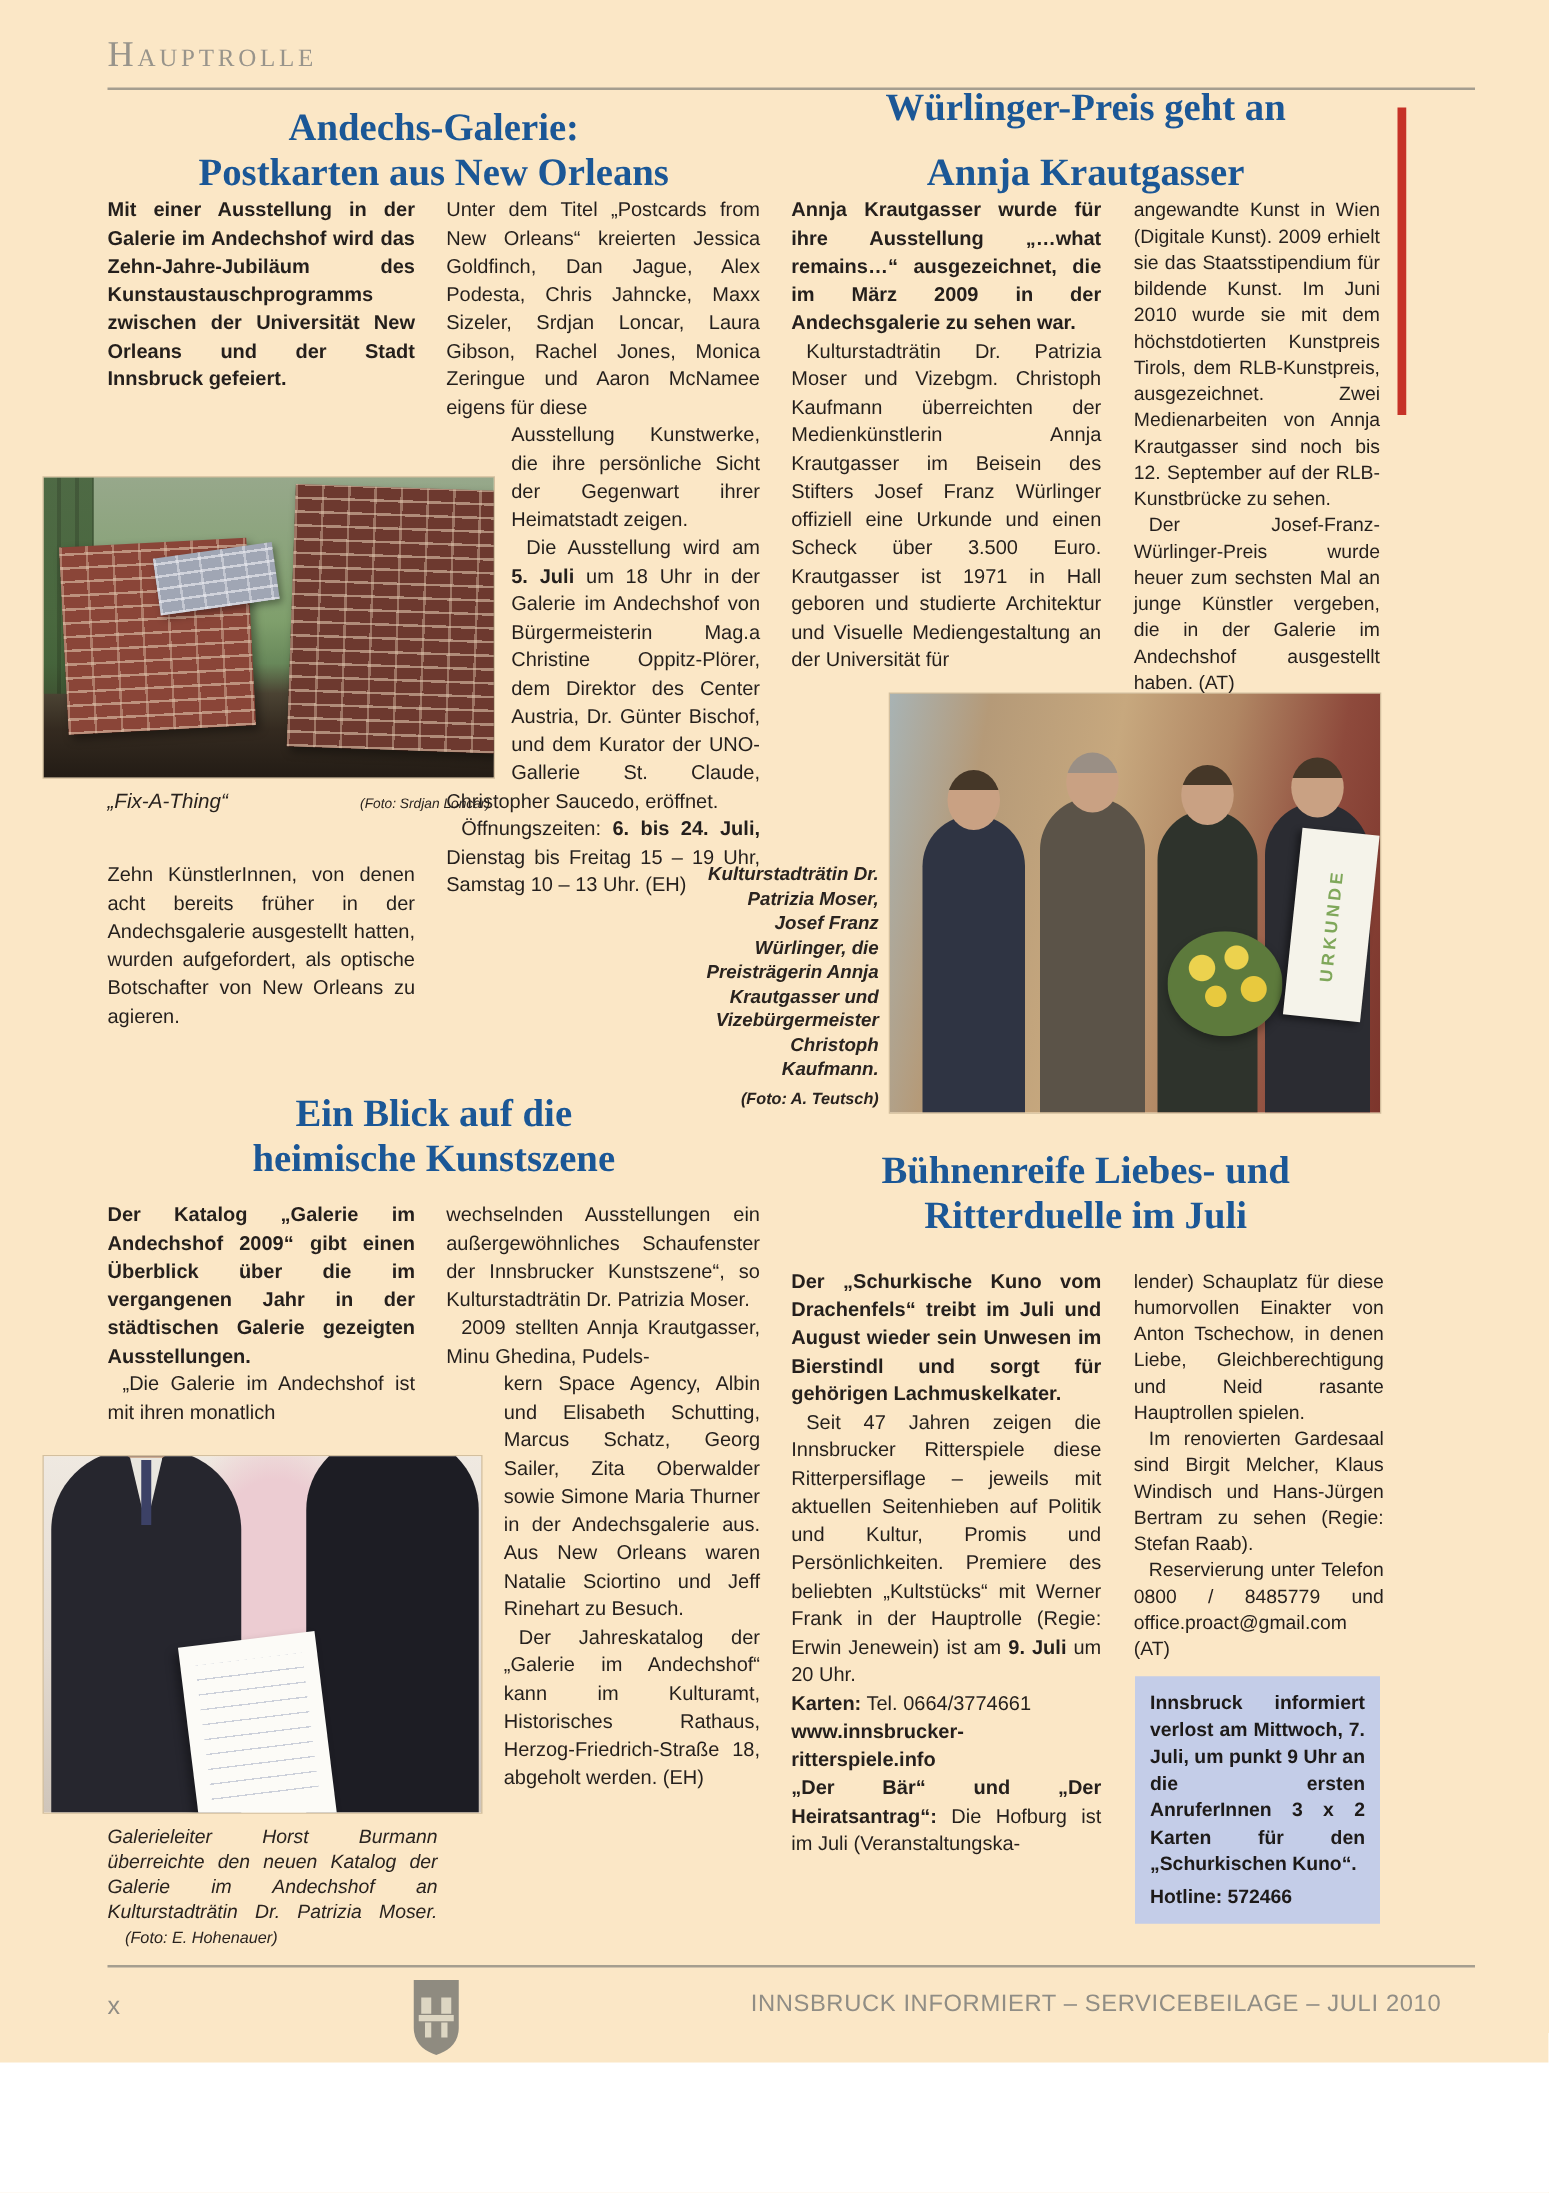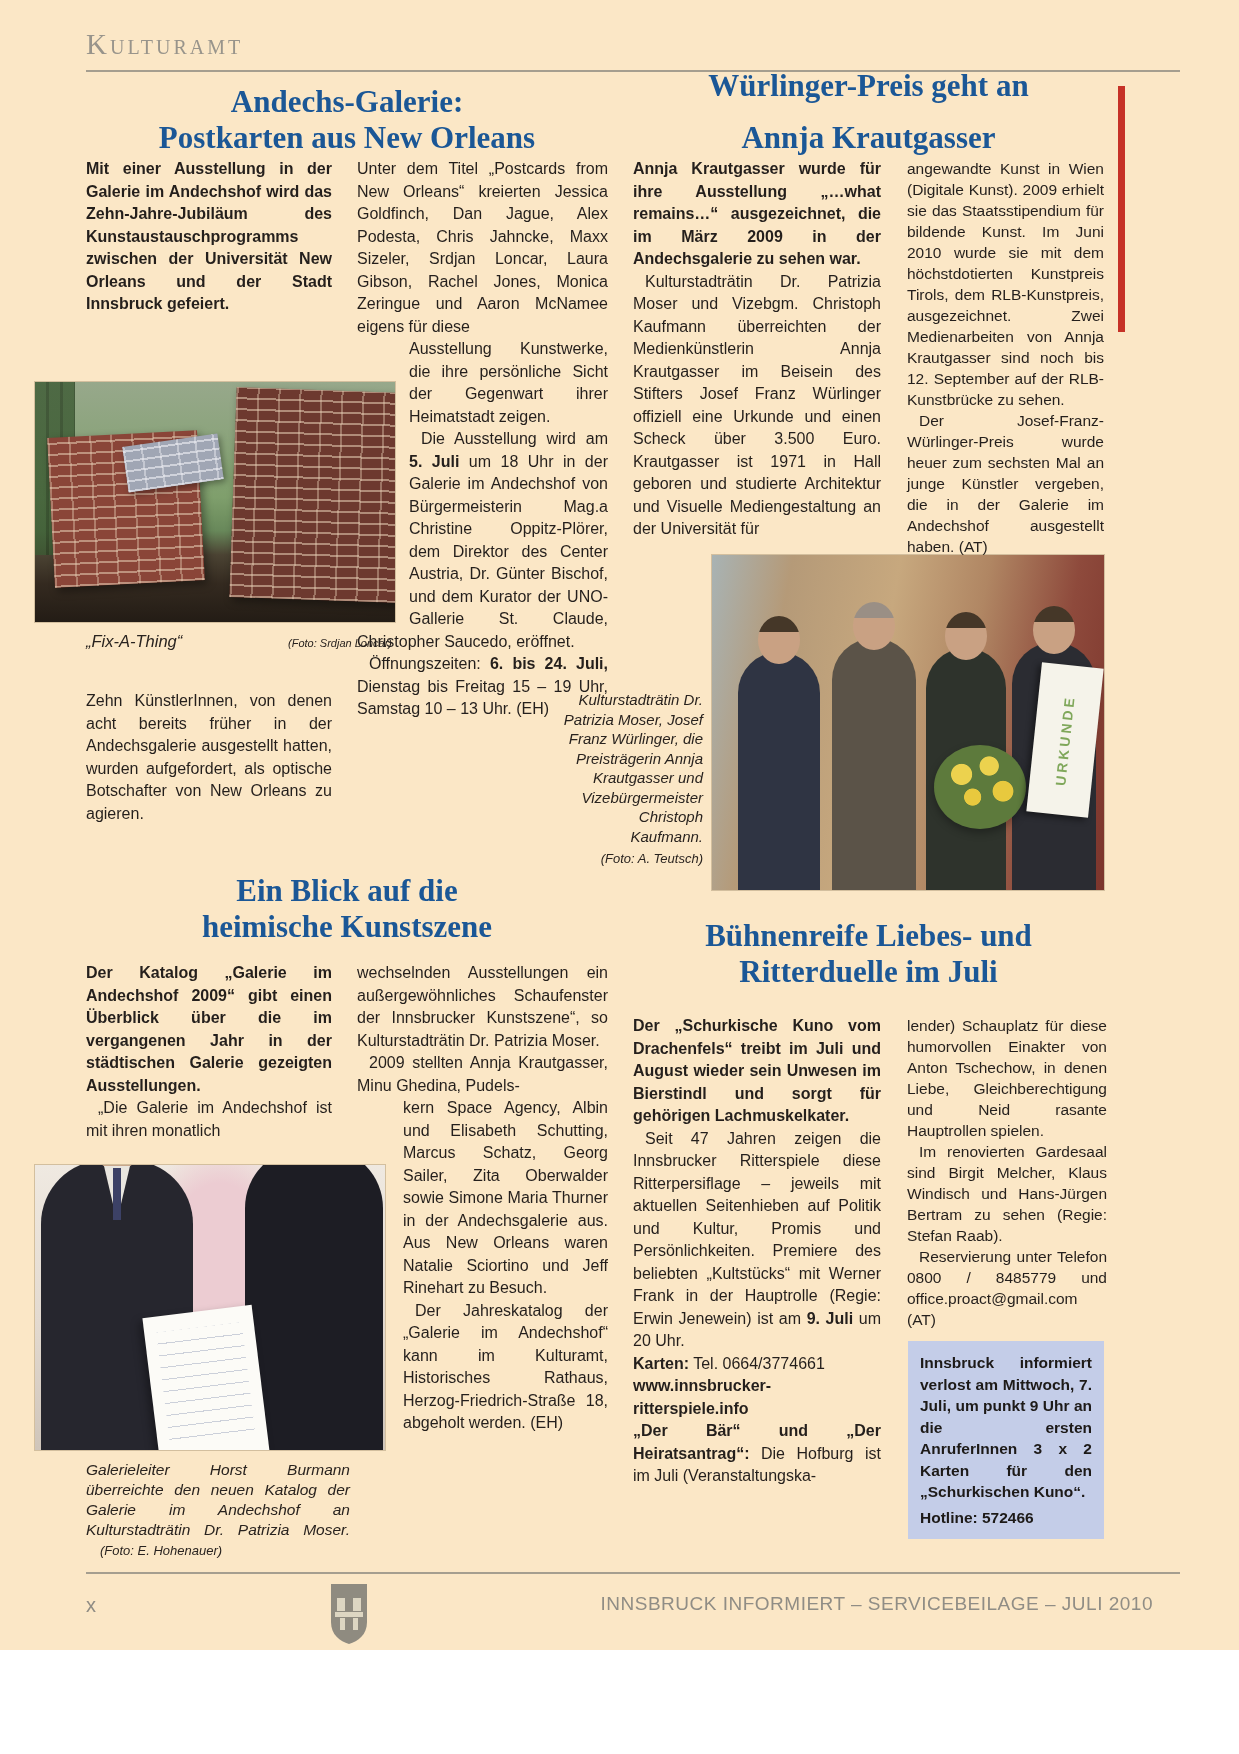--- a/index.html
+++ b/index.html
@@ -77,21 +77,21 @@
   .accent-bar{position:absolute;background:#c63227;}
   .footer-num{position:absolute;color:#8f8c84;font-size:20px;}
   .footer-line{position:absolute;color:#908d85;font-size:19px;letter-spacing:.5px;text-align:right;}
 </style>
 </head>
 <body>
 
 <div class="canvas">
   <div class="page-bg"></div>
 
-  <div class="section-label" style="left:86px;top:28px;">Kulturamt</div>
+  <div class="section-label" style="left:86px;top:28px;">Hauptrolle</div>
   <div class="rule" style="left:86px;top:70px;width:1094px;"></div>
   <div class="accent-bar" style="left:1118px;top:86px;width:7px;height:246px;"></div>
 
   <div class="headline" style="left:86px;top:84px;width:522px;">Andechs-Galerie:</div>
   <div class="headline" style="left:86px;top:120px;width:522px;">Postkarten aus New Orleans</div>
 
   <div class="col body lead" style="left:86px;top:158px;width:246px;">Mit einer Ausstellung in der Galerie im Andechshof wird das Zehn-Jahre-Jubiläum des Kunstaustauschprogramms zwischen der Universität New Orleans und der Stadt Innsbruck gefeiert.</div>
 
   <div class="photo photo1" style="left:35px;top:382px;width:360px;height:240px;">
     <div class="planks"></div>
@@ -121,21 +121,21 @@
   <div class="col body" style="left:633px;top:158px;width:248px;">
     <p class="j lead">Annja Krautgasser wurde für ihre Ausstellung „…what remains…“ ausgezeichnet, die im März 2009 in der Andechsgalerie zu sehen war.</p>
     <p class="j ind">Kulturstadträtin Dr. Patrizia Moser und Vizebgm. Christoph Kaufmann überreichten der Medienkünstlerin Annja Krautgasser im Beisein des Stifters Josef Franz Würlinger offiziell eine Urkunde und einen Scheck über 3.500 Euro. Krautgasser ist 1971 in Hall geboren und studierte Architektur und Visuelle Mediengestaltung an der Universität für</p>
   </div>
 
   <div class="col body narrow" style="left:907px;top:158px;width:197px;">
     <p class="j">angewandte Kunst in Wien (Digitale Kunst). 2009 erhielt sie das Staatsstipendium für bildende Kunst. Im Juni 2010 wurde sie mit dem höchstdotierten Kunstpreis Tirols, dem RLB-Kunstpreis, ausgezeichnet. Zwei Medienarbeiten von Annja Krautgasser sind noch bis 12. September auf der RLB-Kunstbrücke zu sehen.</p>
     <p class="j ind">Der Josef-Franz-Würlinger-Preis wurde heuer zum sechsten Mal an junge Künstler vergeben, die in der Galerie im Andechshof ausgestellt haben. (AT)</p>
   </div>
 
-  <div class="col caption" style="left:563px;top:690px;width:140px;text-align:right;font-size:15px;line-height:19.5px;">
+  <div class="col caption" style="left:563px;top:690px;width:140px;text-align:right;font-size:15px;line-height:19.5px;font-weight:bold;">
     <div>Kulturstadträtin Dr. Patrizia Moser, Josef Franz Würlinger, die Preisträgerin Annja Krautgasser und Vizebürgermeister Christoph Kaufmann.</div>
     <div class="credit" style="font-size:13px;margin-top:3px;">(Foto: A. Teutsch)</div>
   </div>
 
   <div class="photo photo2" style="left:712px;top:555px;width:392px;height:335px;">
     <div class="fig" style="left:26px;width:82px;height:238px;background:#2f3443;">
         <div class="head"></div>
       </div>
     <div class="fig" style="left:120px;width:84px;height:252px;background:#5b5348;">
         <div class="head gray"></div>

